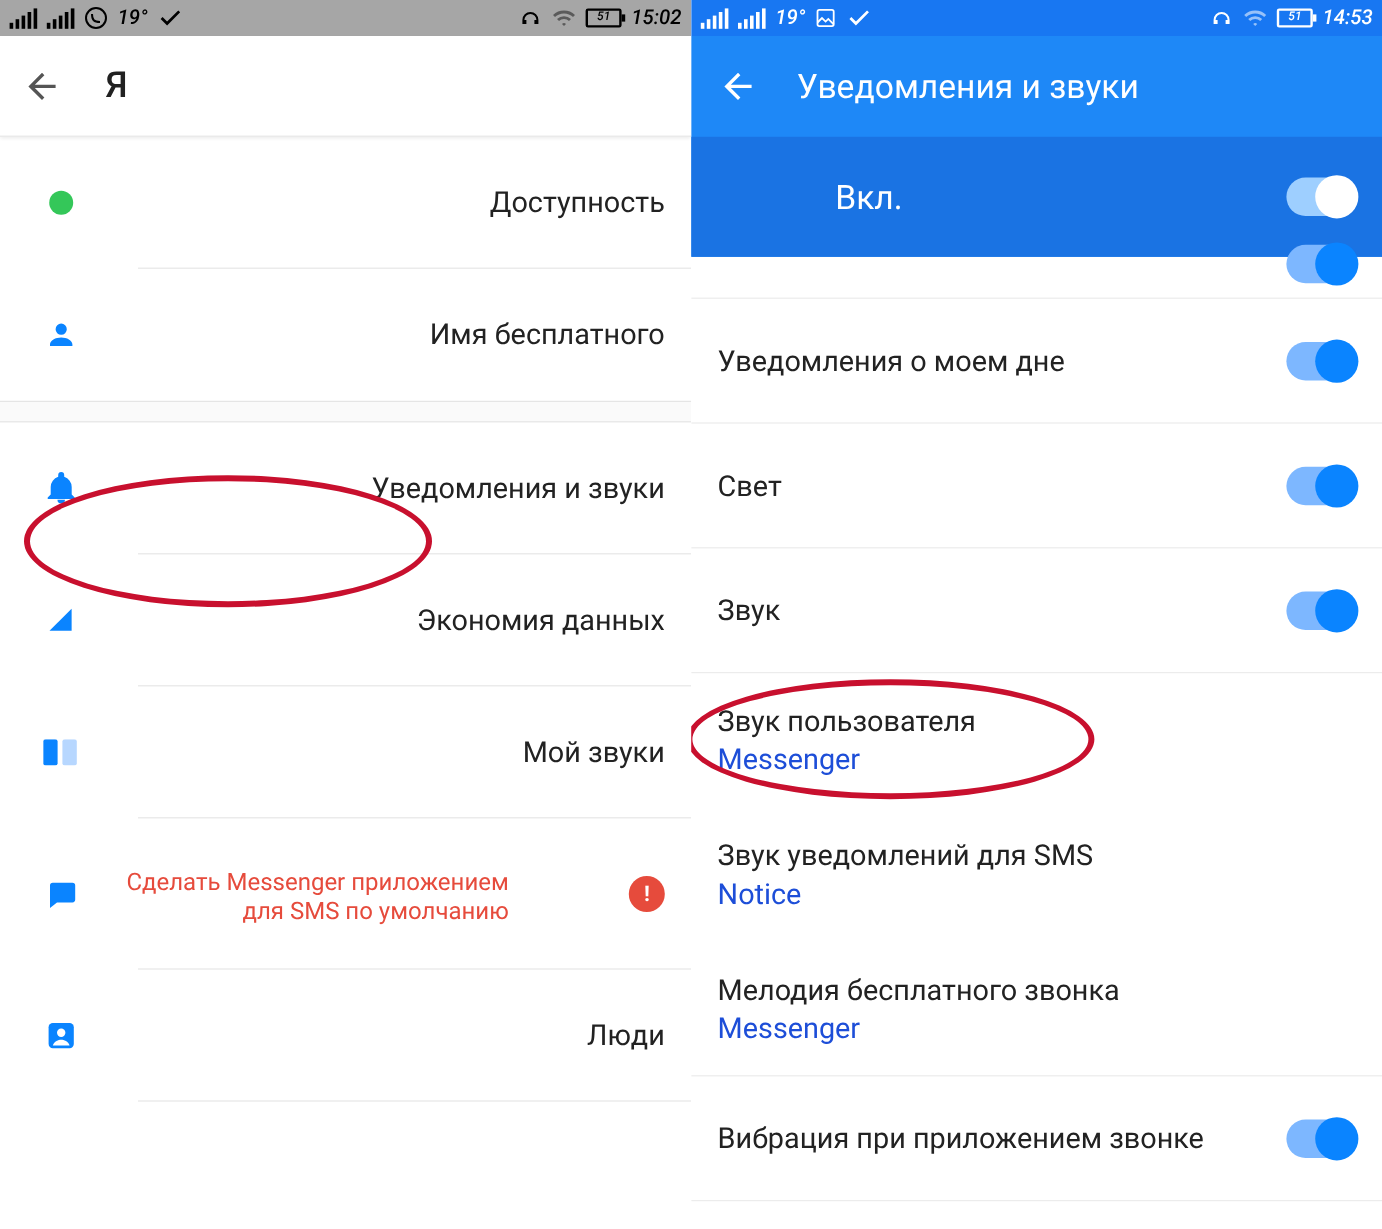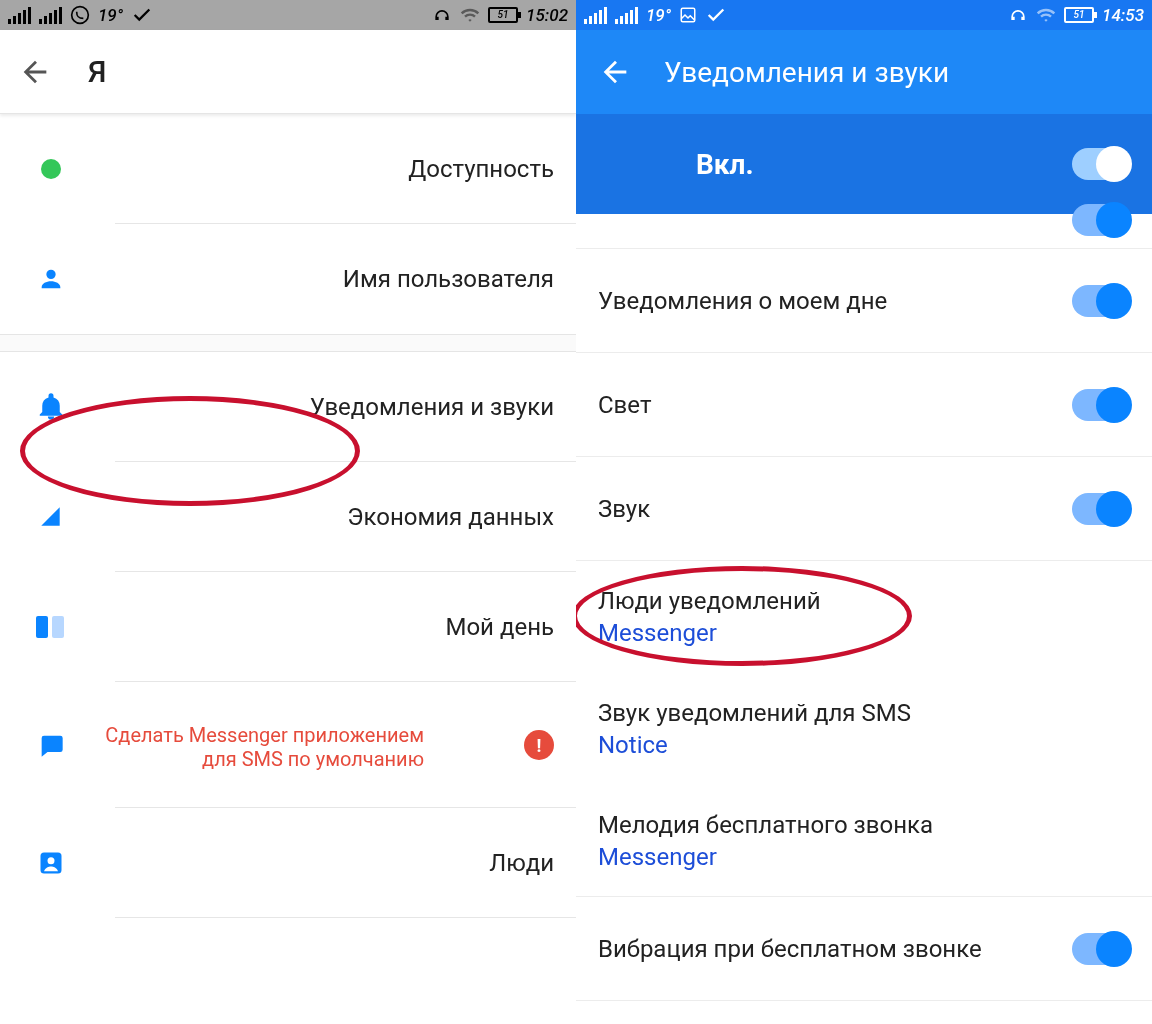--- a/index.html
+++ b/index.html
@@ -54,21 +54,20 @@
     gap: 32px;
   }
   .appbar-right .top .title { font-size: 28px; font-weight: 400; }
   .appbar-right .master {
     background: #1a73e3;
     height: 100px;
     display: flex;
     align-items: center;
     justify-content: space-between;
     padding: 0 22px 0 120px;
-    font-weight: bold;
   }
   .appbar-right .master .lbl { font-size: 28px; }
 
   
   .list { }
   .row {
     display: flex;
     align-items: center;
     padding: 0 22px;
     min-height: 110px;
@@ -212,21 +211,21 @@
       <div class="divider"></div>
     </div>
 
     <div class="row">
       <div class="icon">
           <svg class="ico" width="28" height="28" viewBox="0 0 24 24" style="color:#0a84ff">
             <path d="M12 12a4 4 0 100-8 4 4 0 000 8zm0 2c-4 0-8 2-8 5v1h16v-1c0-3-4-5-8-5z"></path>
           </svg>
         </div>
       <div class="texts">
-        <div class="primary">Имя пользователя</div>
+        <div class="primary">Имя бесплатного</div>
       </div>
     </div>
 
     <div class="section-gap"></div>
 
     <div class="row">
       <div class="icon">
           <svg class="ico" width="30" height="30" viewBox="0 0 24 24" style="color:#0a84ff">
             <path d="M12 22a2.5 2.5 0 002.5-2.5h-5A2.5 2.5 0 0012 22zm7-6v-5a7 7 0 00-5-6.7V3a2 2 0 10-4 0v1.3A7 7 0 005 11v5l-2 2v1h18v-1z"></path>
           </svg>
@@ -250,21 +249,21 @@
     </div>
 
     <div class="row">
       <div class="icon">
           <svg width="30" height="22" viewBox="0 0 30 22">
             <rect x="0" y="0" width="12" height="22" rx="2" fill="#0a84ff"></rect>
             <rect x="16" y="0" width="12" height="22" rx="2" fill="#b7d7ff"></rect>
           </svg>
         </div>
       <div class="texts">
-          <div class="primary">Мой день</div>
+          <div class="primary">Мой звуки</div>
         </div>
       <div class="divider"></div>
     </div>
 
     <div class="row" style="min-height:126px">
       <div class="icon">
           <svg class="ico" width="28" height="28" viewBox="0 0 24 24" style="color:#0a84ff">
             <path d="M4 4h16a2 2 0 012 2v10a2 2 0 01-2 2H9l-5 4V6a2 2 0 012-2z"></path>
           </svg>
         </div>
@@ -373,42 +372,42 @@
 
     <div class="row2">
       <div class="texts">
           <div class="primary">Звук</div>
         </div>
       <span class="toggle on"></span>
     </div>
 
     <div class="row2 tall" style="border-bottom:none">
       <div class="texts">
-        <div class="primary">Люди уведомлений</div>
+        <div class="primary">Звук пользователя</div>
         <div class="secondary">Messenger</div>
       </div>
     </div>
 
     <div class="row2 tall" style="border-bottom:none">
       <div class="texts">
         <div class="primary">Звук уведомлений для SMS</div>
         <div class="secondary">Notice</div>
       </div>
     </div>
 
     <div class="row2 tall">
       <div class="texts">
         <div class="primary">Мелодия бесплатного звонка</div>
         <div class="secondary">Messenger</div>
       </div>
     </div>
 
     <div class="row2">
       <div class="texts">
-          <div class="primary">Вибрация при бесплатном звонке</div>
+          <div class="primary">Вибрация при приложением звонке</div>
         </div>
       <span class="toggle on"></span>
     </div>
 
   </div>
 
   <div class="ellipse" style="left:-4px; top:566px; width:340px; height:100px;"></div>
 </div>
 
 </body></html>

